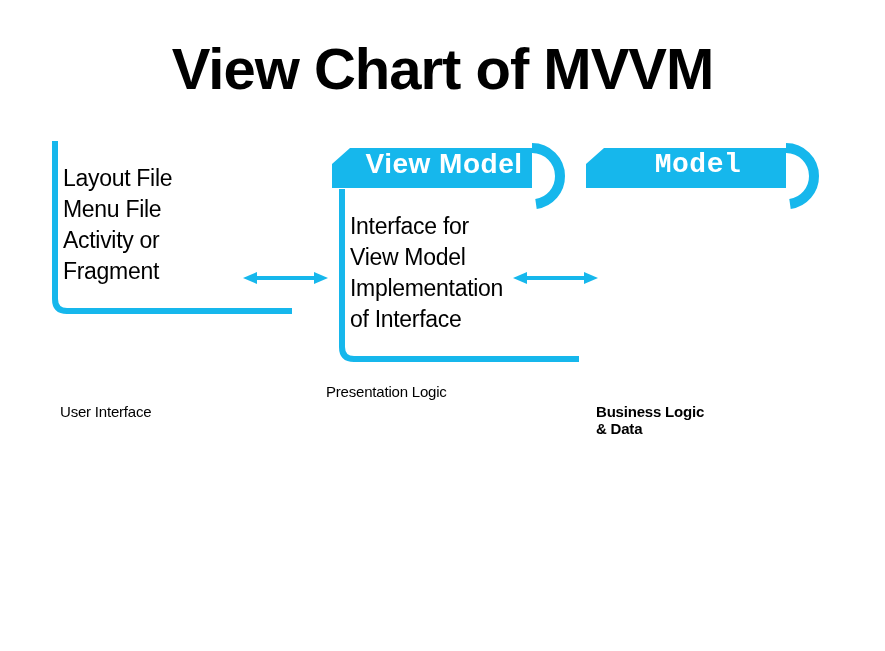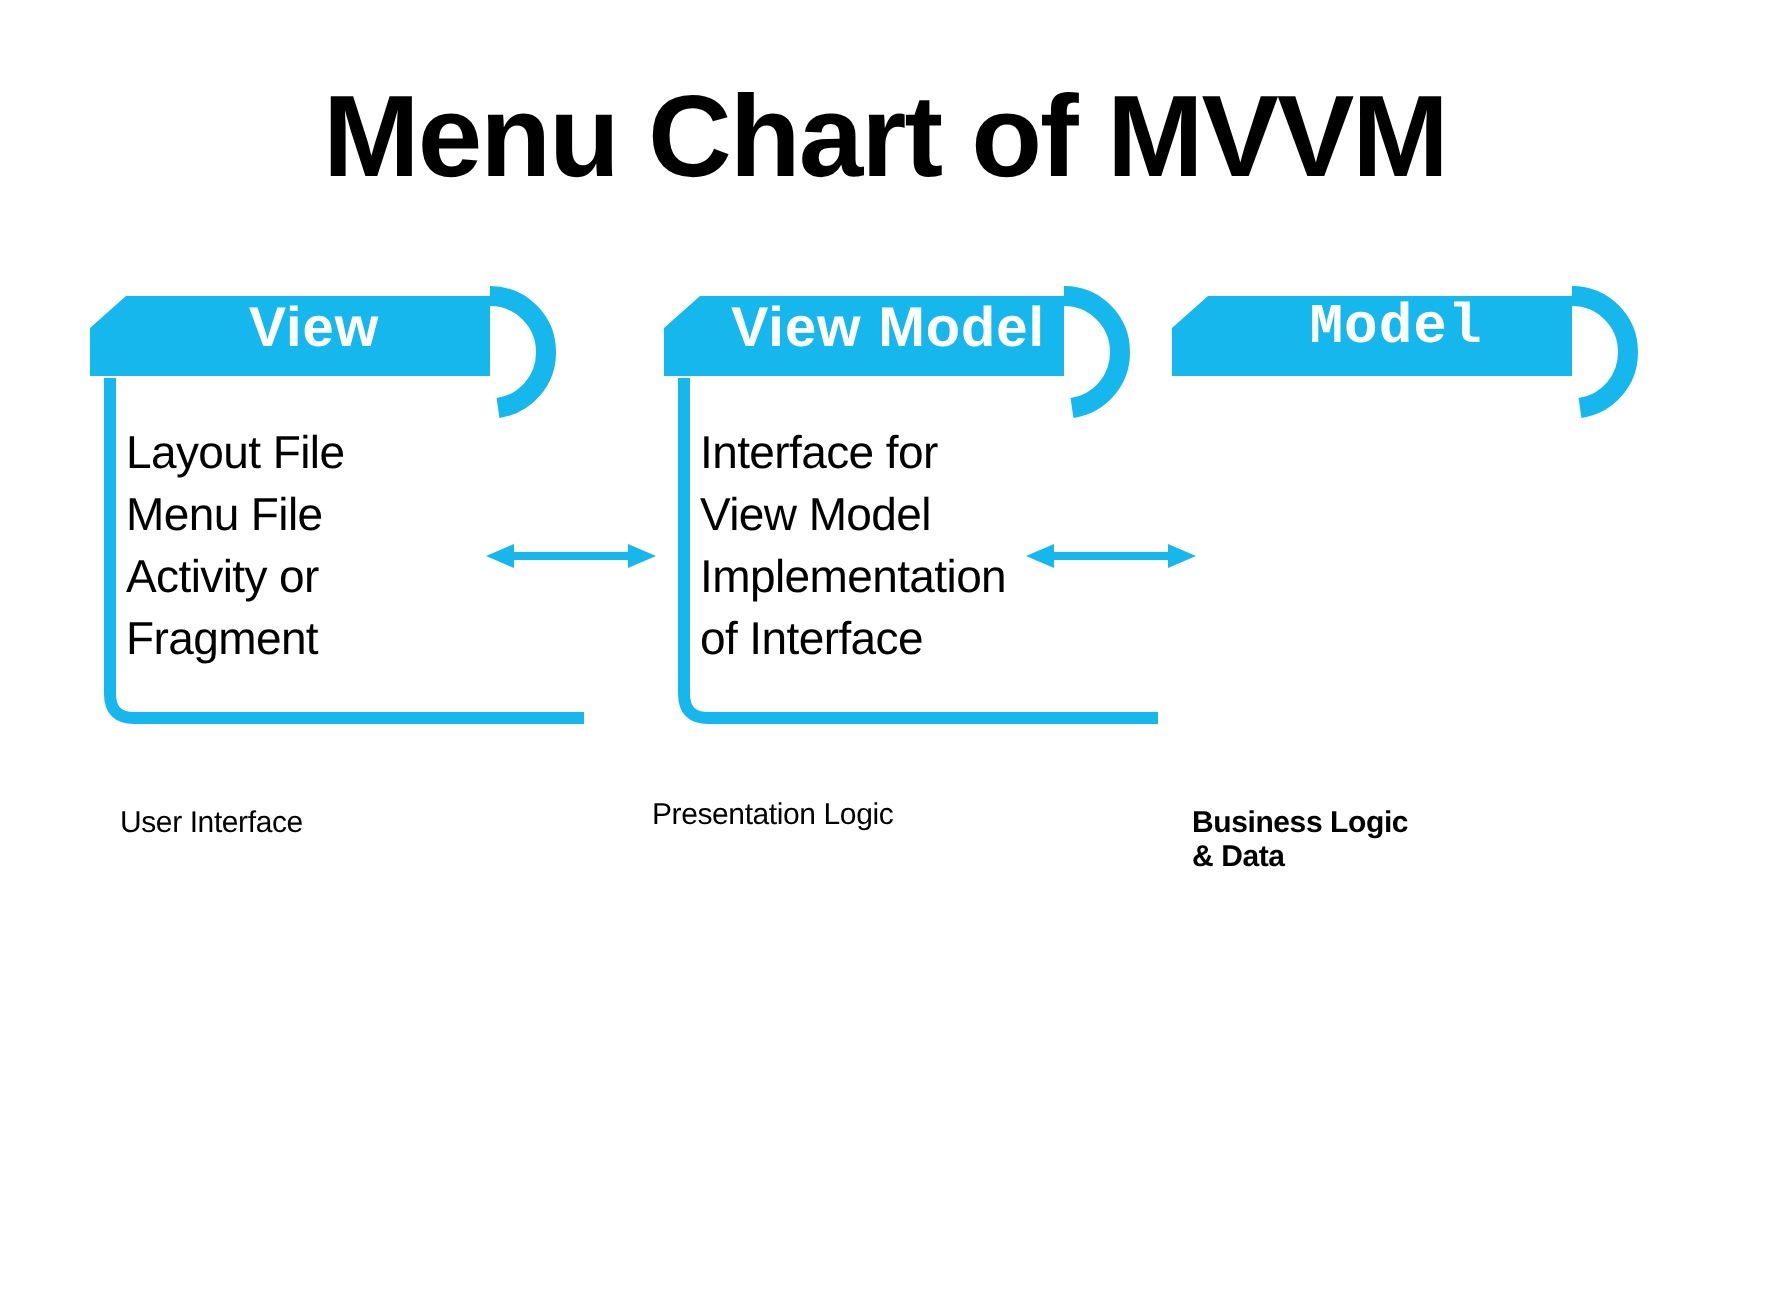--- a/index.html
+++ b/index.html
@@ -69,45 +69,37 @@
 
   .caption {
     position: absolute;
     font-size: 15px;
     font-weight: 400;
     color: #000;
     letter-spacing: -0.2px;
     white-space: pre-line;
   }
   .caption.view  { left: 60px;  top: 403px; }
-  .caption.vm    { left: 326px; top: 399px; }
+  .caption.vm    { left: 326px; top: 383px; }
   .caption.model { left: 596px; top: 403px; font-weight: bold; }
 
   .arrow {
     position: absolute;
     top: 276px;
     height: 4px;
   }
   .arrow.a1 { left: 243px; width: 85px; }
   .arrow.a2 { left: 513px; width: 85px; }
 </style>
 </head>
 <body>
 
-<div class="title">Menu Chart of MVVM</div>
+<div class="title">View Chart of MVVM</div>
 
 <div class="card view">
-  <div class="header-shape">
-    <svg width="250" height="76" viewBox="0 0 250 76">
-
-      <path d="M18 8 L200 8 L200 48 L0 48 L0 24 Z" fill="#16b7ec"></path>
-      <path d="M200 8 A28 28 0 0 1 228 36 A28 28 0 0 1 204 64" fill="none" stroke="#16b7ec" stroke-width="10" stroke-linecap="butt"></path>
-    </svg>
-    <div class="header-label">View</div>
-  </div>
   <div class="body-box">
     <svg class="border" viewBox="0 0 250 175" preserveAspectRatio="none">
       <path d="M10 0 L10 158 Q10 170 22 170 L247 170" fill="none" stroke="#16b7ec" stroke-width="6" stroke-linecap="butt"></path>
     </svg>
     <div class="body-text">Layout File
 Menu File
 Activity or
 Fragment</div>
   </div>
 </div>

